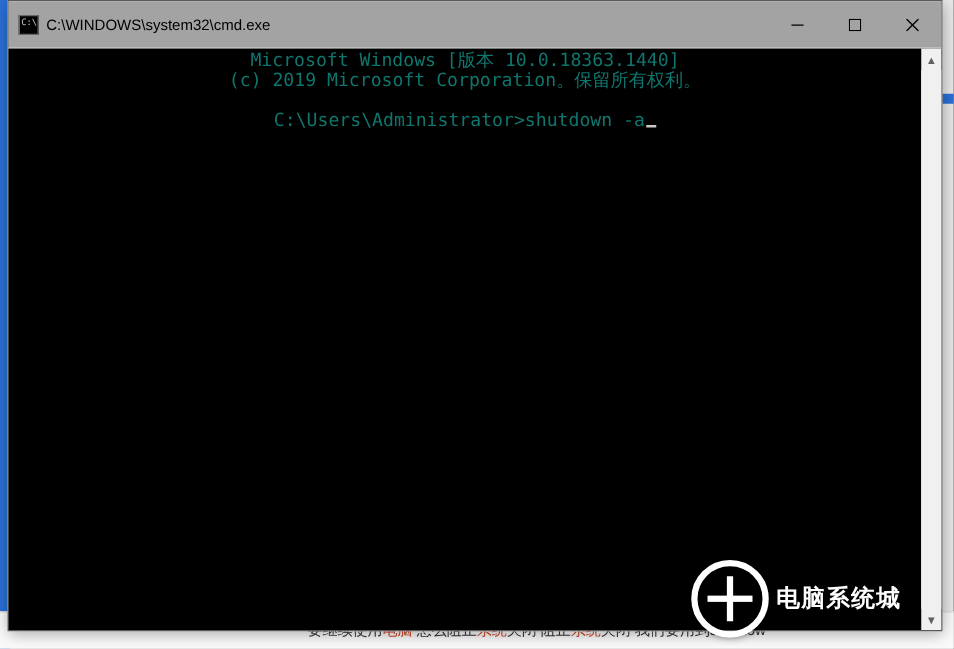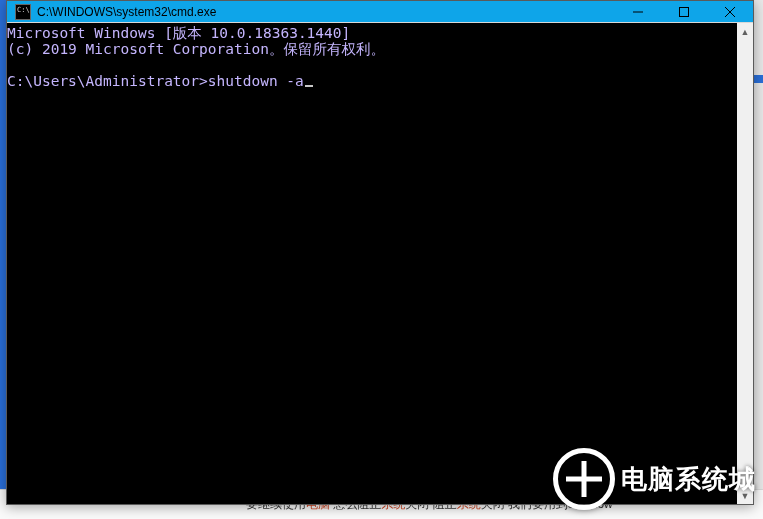--- a/index.html
+++ b/index.html
@@ -44,22 +44,22 @@
       left: 6px;
       width: 748px;
       height: 505px;
       background: #fff;
       border: 1px solid #5a5a5a;
       box-shadow: 0 2px 12px rgba(0,0,0,.35);
       display: flex;
       flex-direction: column;
     }
     .titlebar {
-      height: 22px;
-      background: #0ea5e9;
+      height: 38px;
+      background: #a3a3a3;
       display: flex;
       align-items: center;
       border-bottom: 1px solid #d8d8d8;
     }
     .titlebar-icon {
       width: 16px; height: 16px;
       margin: 0 6px 0 8px;
       background: #000;
       border: 1px solid #666;
       position: relative;
@@ -94,23 +94,24 @@
       background: #000;
       position: relative;
     }
     .cmd-body {
       flex: 1;
       background: #000;
       padding: 2px 0 16px 0;
       font-family: "NSimSun", "SimSun", Consolas, monospace;
       font-size: 14.5px;
       line-height: 16px;
-      color: #c4b5fd;
+      color: #0f766e;
       white-space: pre;
       overflow: hidden;
+      text-align: center;
     }
     .scrollbar {
       width: 16px;
       background: #f0f0f0;
       position: relative;
       display: flex;
       flex-direction: column;
     }
     .sb-arrow {
       height: 17px;
@@ -154,21 +155,21 @@
       position: absolute;
       background: #fff;
     }
     .wm-badge::before { 
       left: 50%; top: 8px; width: 5px; height: 36px; transform: translateX(-50%);
     }
     .wm-badge::after { 
       top: 50%; left: 8px; width: 36px; height: 5px; transform: translateY(-50%);
     }
     .wm-text { display: flex; flex-direction: column; line-height: 1; }
-    .wm-cn { font-size: 26px; font-weight: 700; letter-spacing: 1px; }
+    .wm-cn { font-size: 19px; font-weight: 700; letter-spacing: 1px; }
     .wm-en { font-size: 15px; font-weight: 700; letter-spacing: .5px; margin-top: 2px; }
   </style>
 </head>
 <body>
 
 <div class="bg-left-strip"></div>
 <div class="bg-top-strip"></div>
 <div class="bg-bottom">
   <div class="bg-bottom-text">
     <span>要继续使用</span><span class="hl">电脑</span><span> 怎么阻止</span><span class="hl">系统</span><span>关闭 阻止</span><span class="hl">系统</span><span>关闭 我们要用到shutdow</span>

